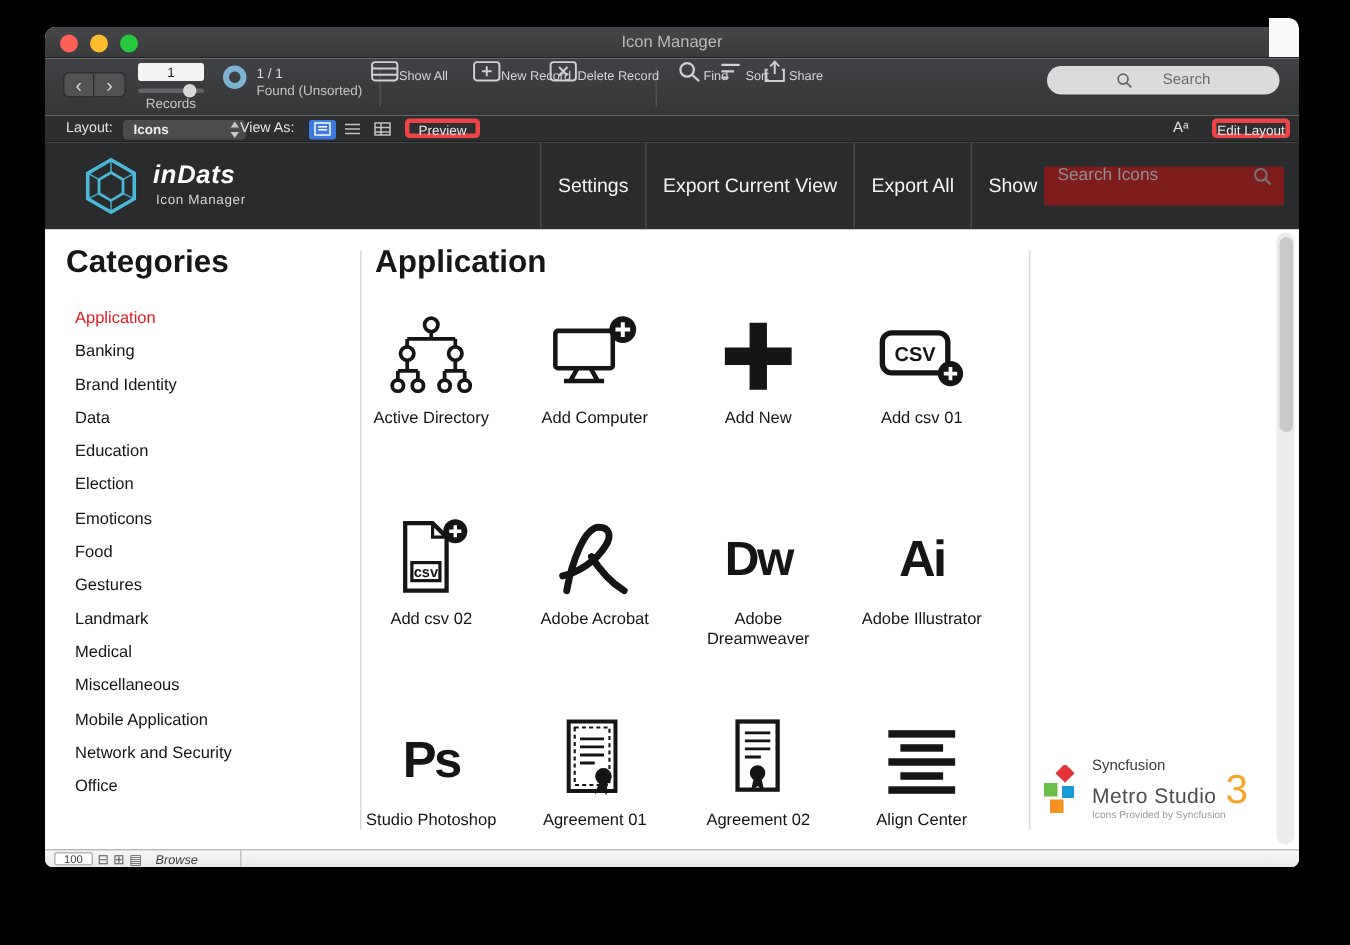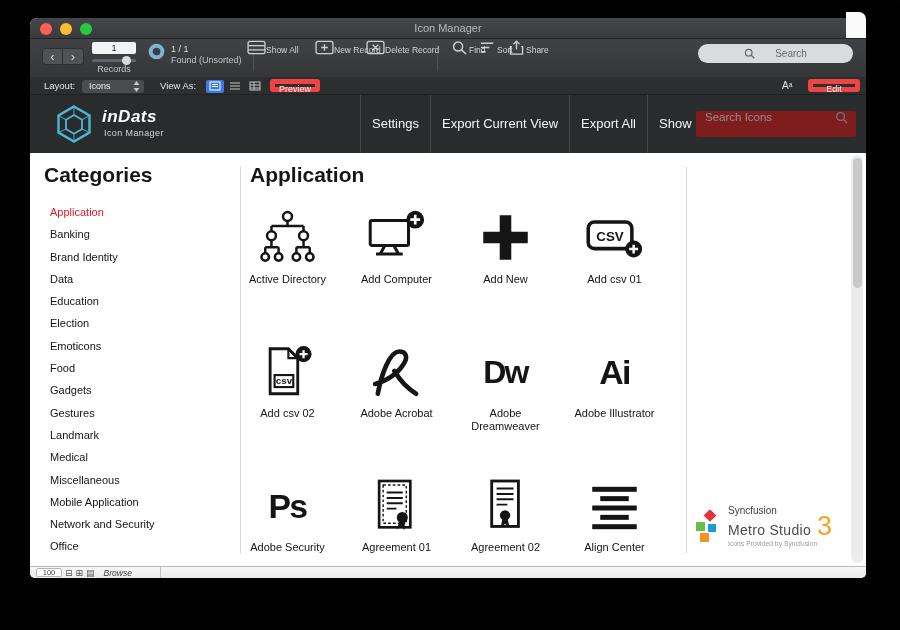--- a/index.html
+++ b/index.html
@@ -49,30 +49,30 @@
   .b-share   { left:477px; width:40px; }
   .tb-search { position:absolute; left:668px; top:5px; width:155px; height:19px; background:#dadbdd; border-radius:10px;
                display:flex; align-items:center; justify-content:center; gap:20px; color:#646567; }
   .tb-search svg { width:11px; height:11px; }
   .tb-search-text { font-size:10px; color:#68696b; }
 
   
   .layoutbar { position:relative; height:18px; background:#2d2e30; color:#e4e5e6; font-size:9.5px; border-bottom:1px solid #1f2021; }
   .lb-label { position:absolute; top:0; line-height:18px; }
   .l-layout { left:14px; }
-  .popup { position:absolute; left:52px; top:2.5px; width:62px; height:13px; background:#4b4c4e; border-radius:3px;
-           display:flex; align-items:center; }
+  .popup { position:absolute; left:52px; top:2.5px; width:82px; height:13px; background:#4b4c4e; border-radius:3px;
+           display:flex; align-items:center;font-weight:bold; }
   .popup-text { flex:1; padding-left:7px; font-size:9px; color:#ededee; }
   .popup-arrows { padding-right:4px; display:flex; color:#c9cacc; }
   .l-viewas { left:130px; }
   .viewbtns { position:absolute; left:176px; top:2.5px; display:flex; gap:2px; }
   .viewbtn { width:18px; height:13px; border-radius:2px; display:flex; align-items:center; justify-content:center; color:#c3c4c6; }
   .viewbtn.active { background:var(--active-view-blue,#3f7ae0); color:#fff; }
   .viewbtn svg { width:12px; height:10px; }
-  .btn-outline { position:absolute; top:2px; height:13px; border:5px solid #ef4444; border-radius:3px; color:#e9eaeb;
+  .btn-outline { position:absolute; top:2px; height:13px; border:3px solid #ef4444; border-radius:3px; color:#e9eaeb;
                  font-size:9px; line-height:11px; text-align:center; background:transparent; font-family:inherit; }
   .b-preview { left:240px; width:50px; }
   .l-format { left:752px; font-size:10px; }
   .b-editlayout { left:778px; width:52px; }
 
   
   .appheader { position:relative; height:58px; background:#2a2b2d; }
   .logo { position:absolute; left:24px; top:9px; width:40px; height:40px; }
   .logo svg { width:40px; height:40px; }
   .logo-title { position:absolute; left:72px; top:12px; font-size:17px; font-weight:bold; font-style:italic; color:#fff; letter-spacing:.5px; }
@@ -294,21 +294,20 @@
     <h2 class="side-heading">Categories</h2>
     <ul class="cat-list">
         <li class="cat-item selected">Application</li>
         <li class="cat-item">Banking</li>
         <li class="cat-item">Brand Identity</li>
         <li class="cat-item">Data</li>
         <li class="cat-item">Education</li>
         <li class="cat-item">Election</li>
         <li class="cat-item">Emoticons</li>
         <li class="cat-item">Food</li>
-        <li class="cat-item">Gadgets</li>
         <li class="cat-item">Gestures</li>
         <li class="cat-item">Landmark</li>
         <li class="cat-item">Medical</li>
         <li class="cat-item">Miscellaneous</li>
         <li class="cat-item">Mobile Application</li>
         <li class="cat-item">Network and Security</li>
         <li class="cat-item">Office</li>
       </ul>
     <div class="vdiv vd1"></div>
 
@@ -402,21 +401,21 @@
             </svg>
           </div>
           <div class="lab">Adobe Illustrator</div>
         </div>
         <div class="cell">
           <div class="art">
             <svg viewBox="0 0 64 64">
               <text x="32" y="46" font-size="38" font-weight="bold" text-anchor="middle" fill="#151515" font-family="Liberation Sans, sans-serif" letter-spacing="-2">Ps</text>
             </svg>
           </div>
-          <div class="lab">Adobe Security</div>
+          <div class="lab">Studio Photoshop</div>
         </div>
         <div class="cell">
           <div class="art">
             <svg viewBox="0 0 64 64" fill="none" stroke="#151515">
               <rect x="12.5" y="4.5" width="35" height="52" stroke-width="3"></rect>
               <rect x="17" y="9" width="26" height="43" stroke-width="1.6" stroke-dasharray="3 2.4"></rect>
               <path d="M21 17.5h18M21 23.5h18M21 29.5h18M21 35.5h11" stroke-width="2.2"></path>
               <circle cx="38.5" cy="45.5" r="6.2" fill="#151515" stroke="none"></circle>
               <path d="M35.5 50l-3.5 9 5-3.5 4 4 .5-9.5Z" fill="#151515" stroke="none"></path>
             </svg>

